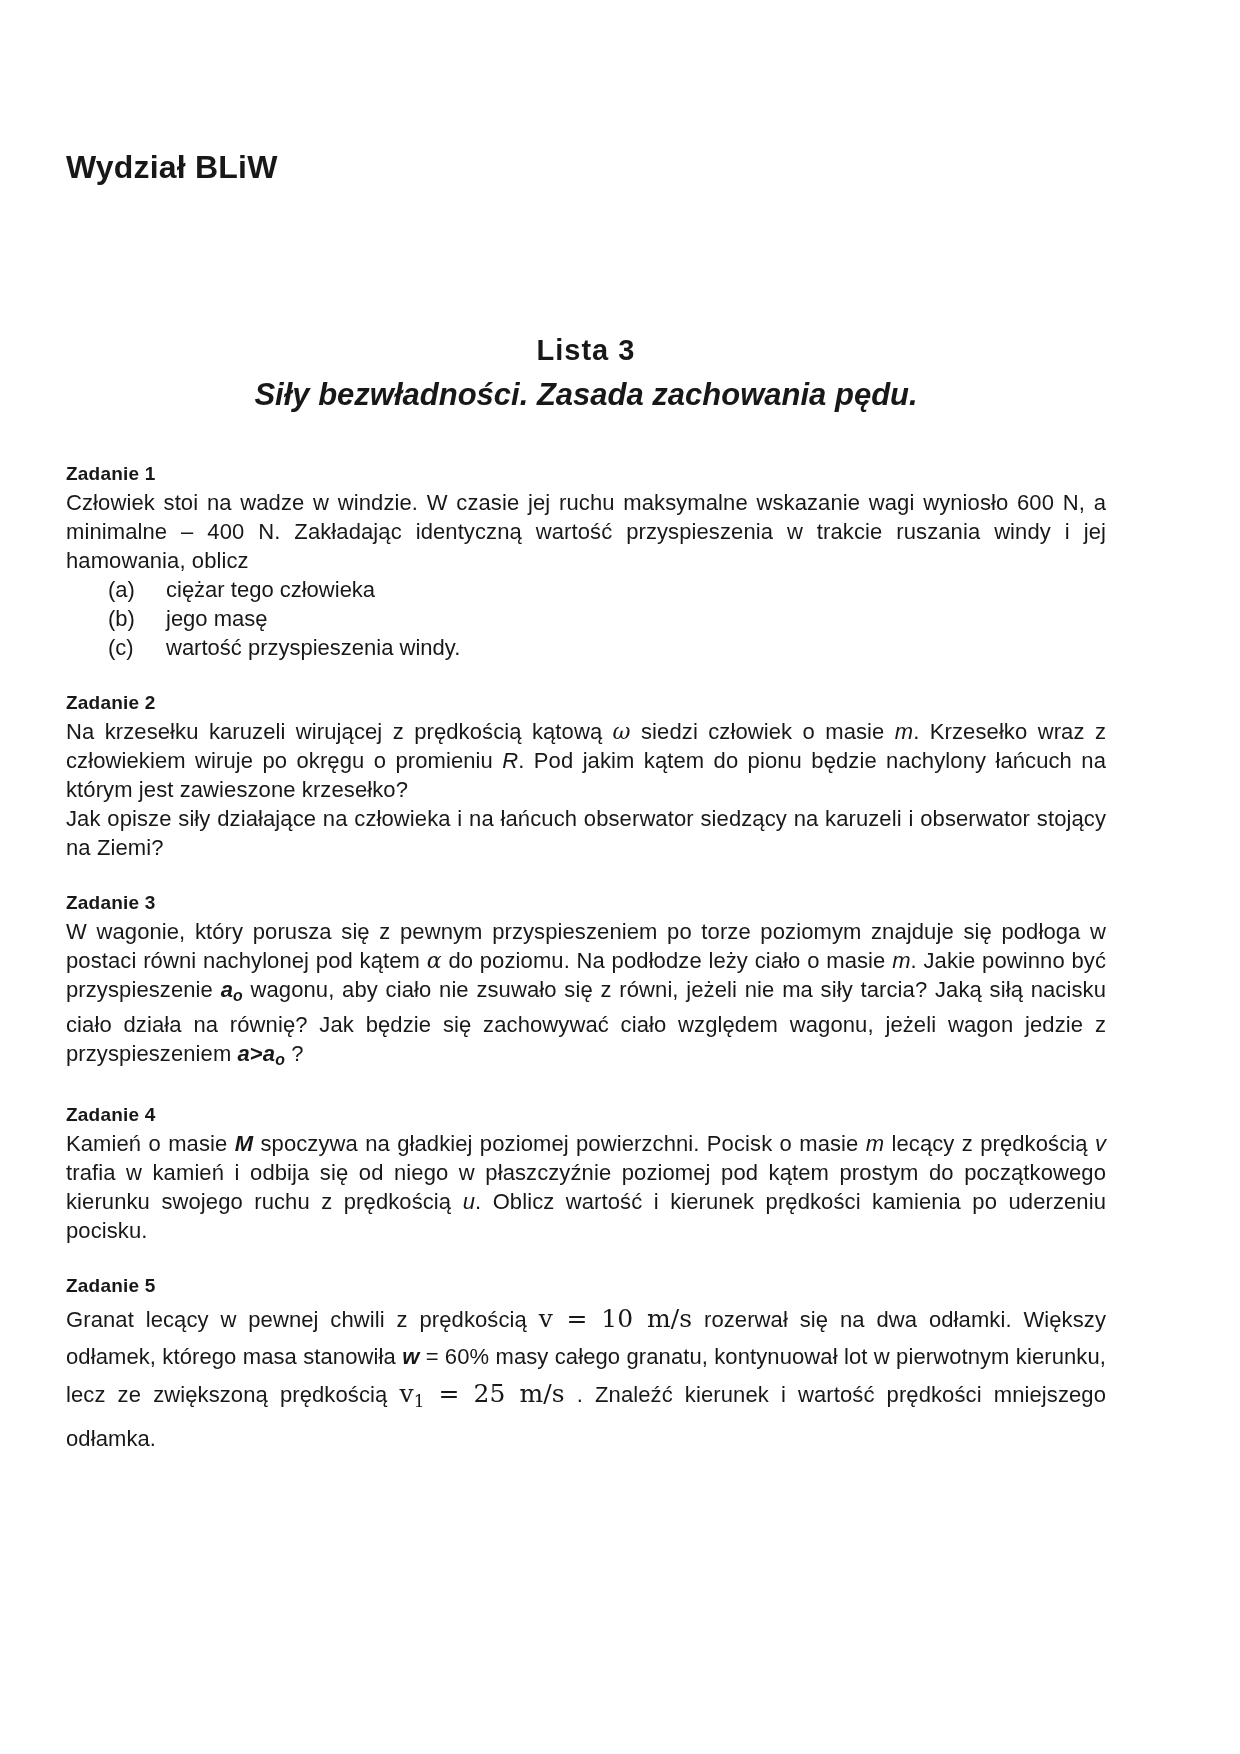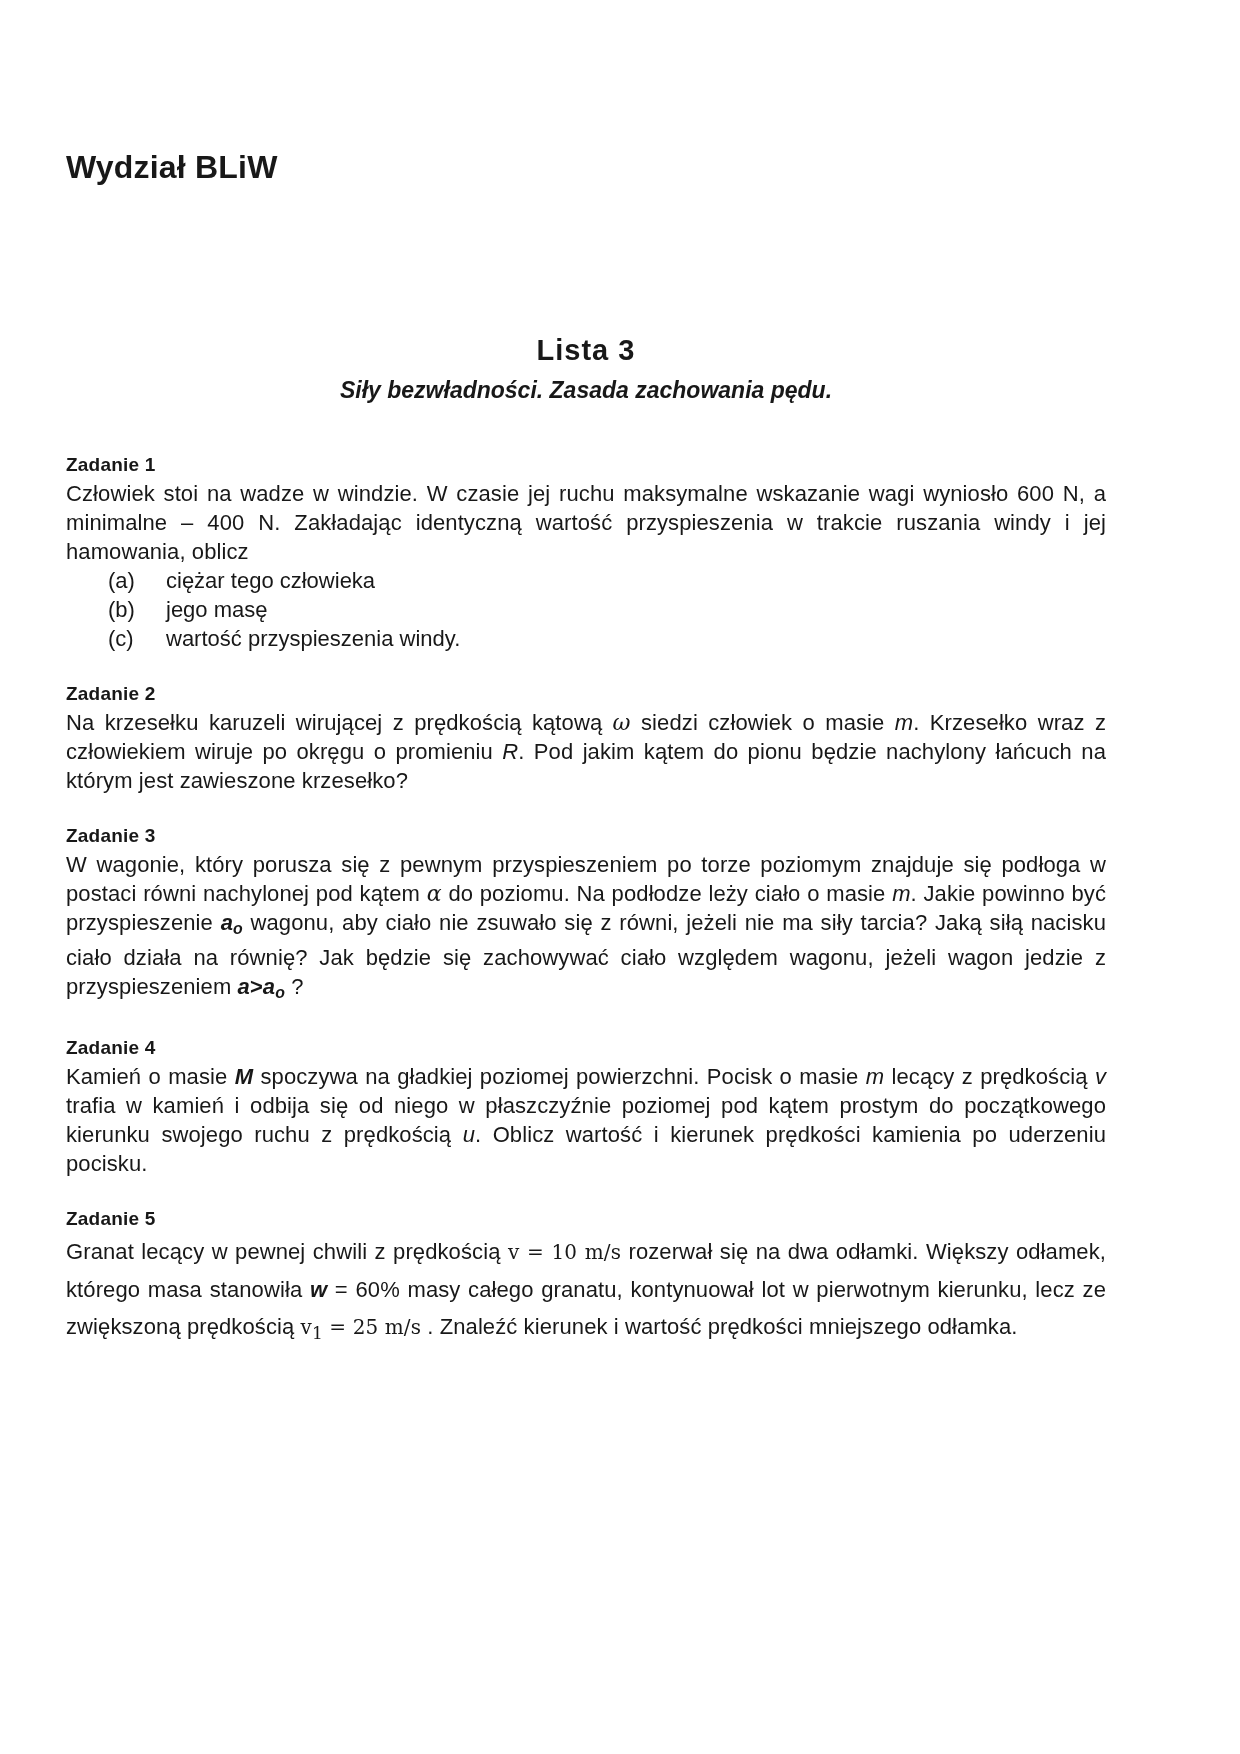--- a/index.html
+++ b/index.html
@@ -35,21 +35,21 @@
     text-align: center;
   }
   .doc-title {
     font-size: 29px;
     font-weight: bold;
     line-height: 38px;
     letter-spacing: 1px;
   }
   .doc-subtitle {
     margin-top: 8px;
-    font-size: 23px;
+    font-size: 31px;
     font-weight: bold;
     font-style: italic;
   }
   
   .tasks {
     margin-top: 46px;
   }
   .task { margin-top: 26px; }
   .task:first-child { margin-top: 0; }
   .task-heading {
@@ -85,21 +85,21 @@
   .seg-bi { font-weight: bold; font-style: italic; }
   .seg-mi { font-family: "DejaVu Serif", serif; font-style: italic; }
   .seg-bisub {
     font-weight: bold;
     font-style: italic;
     font-size: 0.72em;
     vertical-align: -0.25em;
   }
   .seg-math {
     font-family: "DejaVu Serif", serif;
-    font-size: 20px;
+    font-size: 25px;
   }
   .seg-mathsub {
     font-family: "DejaVu Serif", serif;
     font-size: 17px;
     vertical-align: -0.3em;
   }
 </style>
 </head>
 <body>
 
@@ -133,20 +133,21 @@
               <span><span>wartość przyspieszenia windy.</span></span>
             </div>
           </div>
         </div>
   </section>
 
   <section class="task">
     <h2 class="task-heading">Zadanie 2</h2>
     <div class="task-body">
           <p class="para"><span>Na krzesełku karuzeli wirującej z prędkością kątową </span><span class="seg-mi">ω</span><span> siedzi człowiek o masie </span><span class="seg-i">m</span><span>. Krzesełko wraz z człowiekiem wiruje po okręgu o promieniu </span><span class="seg-i">R</span><span>. Pod jakim kątem do pionu będzie nachylony łańcuch na którym jest zawieszone krzesełko?</span></p>
+          <p class="para"><span>Jak opisze siły działające na człowieka i na łańcuch obserwator siedzący na karuzeli i obserwator stojący na Ziemi?</span></p>
         </div>
   </section>
 
   <section class="task">
     <h2 class="task-heading">Zadanie 3</h2>
     <div class="task-body">
           <p class="para"><span>W wagonie, który porusza się z pewnym przyspieszeniem po torze poziomym znajduje się podłoga w postaci równi nachylonej pod kątem </span><span class="seg-mi">α</span><span> do poziomu. Na podłodze leży ciało o masie </span><span class="seg-i">m</span><span>. Jakie powinno być przyspieszenie </span><span class="seg-bi">a</span><span class="seg-bisub">o</span><span> wagonu, aby ciało nie zsuwało się z równi, jeżeli nie ma siły tarcia? Jaką siłą nacisku ciało działa na równię? Jak będzie się zachowywać ciało względem wagonu, jeżeli wagon jedzie z przyspieszeniem </span><span class="seg-bi">a</span><span class="seg-b">&gt;</span><span class="seg-bi">a</span><span class="seg-bisub">o</span><span> ?</span></p>
         </div>
   </section>
 

